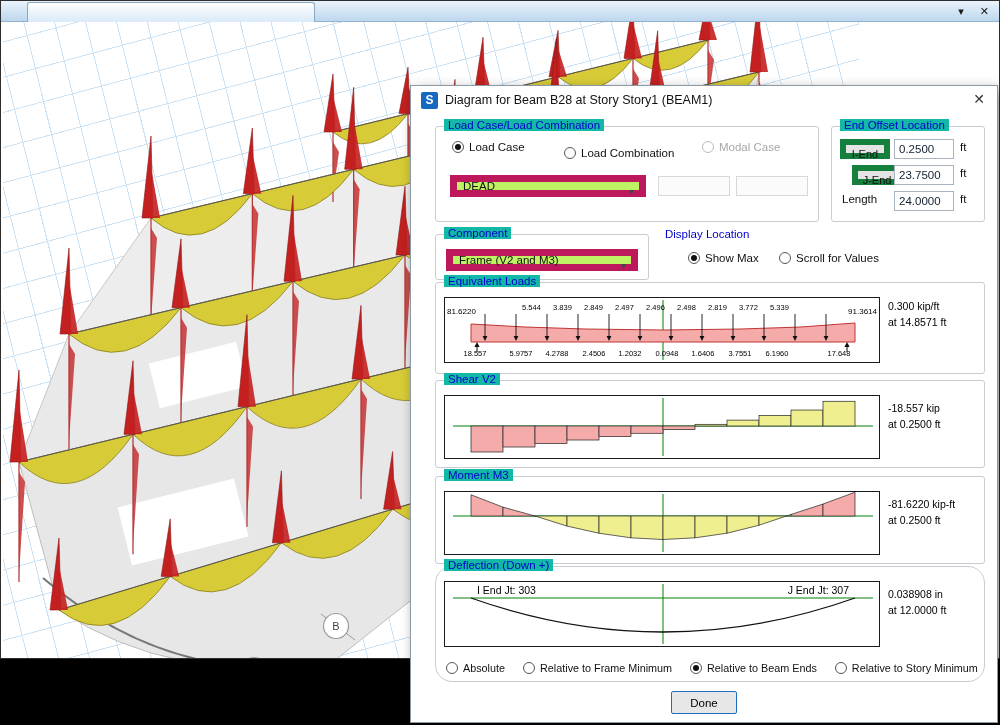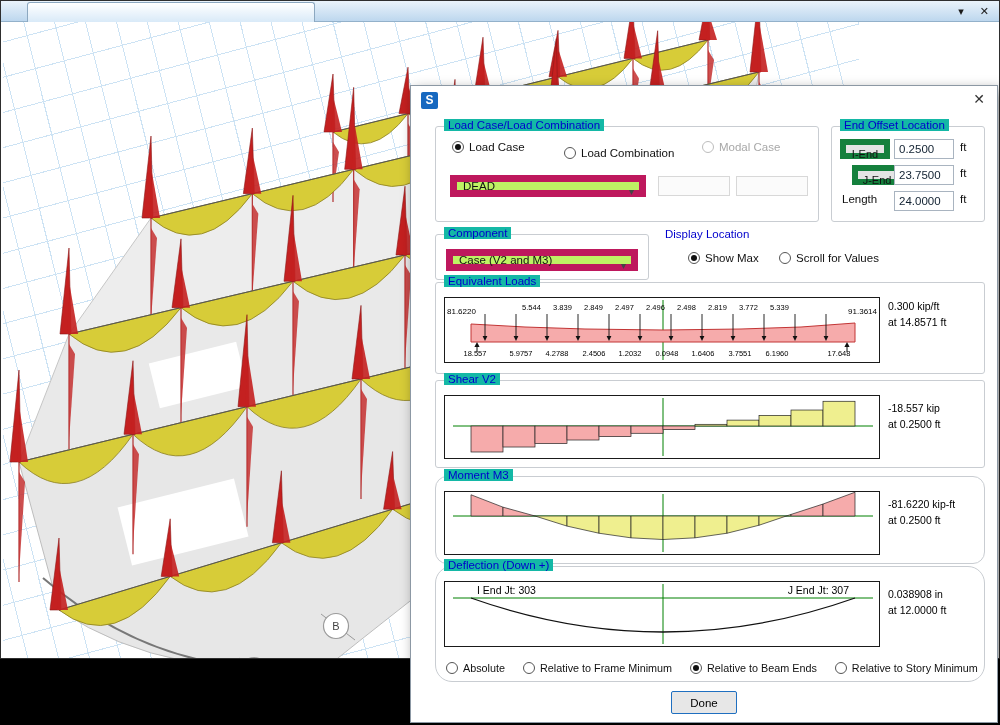--- a/index.html
+++ b/index.html
@@ -230,20 +230,21 @@
           <line x1="236" y1="636" x2="268" y2="660" stroke="#9a9a9a"></line>
           <circle cx="251" cy="648" r="12.5" fill="#fff" stroke="#9a9a9a" stroke-width="1.2"></circle>
           <text x="251" y="652" font-size="11" text-anchor="middle" fill="#444">A</text>
         </svg>
     </div>
   </div>
 </div>
 
 <div class="dialog">
   <div class="dlg-logo">S</div>
+  <div class="dlg-title">Diagram for Beam B28 at Story Story1 (BEAM1)</div>
   <div class="dlg-close">✕</div>
 
   <div class="group" style="left:24px;top:40px;width:384px;height:96px;">
     <span class="glabel">Load Case/Load Combination</span>
     <label class="radio abs" style="left:16px;top:14px;">
       <span class="rb checked"></span>
       <span>Load Case</span>
     </label>
     <label class="radio abs" style="left:128px;top:20px;">
       <span class="rb"></span>
@@ -270,21 +271,21 @@
     <input class="field" style="left: 62px; top: 38px; width: 60px;" value="23.7500">
     <span class="unit" style="left:128px;top:40px;">ft</span>
     <span class="smalllabel" style="left:10px;top:66px;">Length</span>
     <input class="field" style="left: 62px; top: 64px; width: 60px;" value="24.0000">
     <span class="unit" style="left:128px;top:66px;">ft</span>
   </div>
 
   <div class="group" style="left:24px;top:148px;width:214px;height:46px;">
     <span class="glabel">Component</span>
     <div class="combo" style="left:10px;top:14px;width:192px;">
-      <span>Case (V2 and M3)</span>
+      <span>Frame (V2 and M3)</span>
       <span class="arrow">▾</span>
     </div>
   </div>
 
   <span class="freelabel" style="left:254px;top:142px;">Display Location</span>
   <label class="radio abs" style="left:277px;top:166px;">
     <span class="rb checked"></span>
     <span>Show Max</span>
   </label>
   <label class="radio abs" style="left:368px;top:166px;">
@@ -374,21 +375,21 @@
           <rect x="346" y="14.027590666594815" width="32" height="15.972409333405185" fill="#efef8f" stroke="#222" stroke-width="0.7"></rect>
           <rect x="378" y="5.273589481058359" width="32" height="24.72641051894164" fill="#efef8f" stroke="#222" stroke-width="0.7"></rect>
         </svg>
     </div>
     <div class="info" style="top:20px;">
       <div>-18.557 kip</div>
       <div>at 0.2500 ft</div>
     </div>
   </div>
 
-  <div class="group" style="left:24px;top:390px;width:550px;height:88px;border-radius:12px;">
+  <div class="group" style="left:24px;top:390px;width:550px;height:88px;">
     <span class="glabel">Moment M3</span>
     <div class="plot" style="height:64px;">
       <svg id="moment-svg" viewBox="0 0 434 62" width="434" height="62">
           <line x1="8" y1="24" x2="428" y2="24" stroke="#008000"></line>
           <line x1="218" y1="2" x2="218" y2="60" stroke="#008000"></line>
           <polygon points="26,24 26,2.778799999999997 58,15.16 58,24" fill="#f6abab" stroke="#222" stroke-width="0.7"></polygon>
           <polygon points="58,24 58,15.16 90,24 90,24" fill="#f6abab" stroke="#222" stroke-width="0.7"></polygon>
           <polygon points="90,24 90,24 122,34.08 122,24" fill="#efef8f" stroke="#222" stroke-width="0.7"></polygon>
           <polygon points="122,24 122,34.08 154,41.22 154,24" fill="#efef8f" stroke="#222" stroke-width="0.7"></polygon>
           <polygon points="154,24 154,41.22 186,45.84 186,24" fill="#efef8f" stroke="#222" stroke-width="0.7"></polygon>

